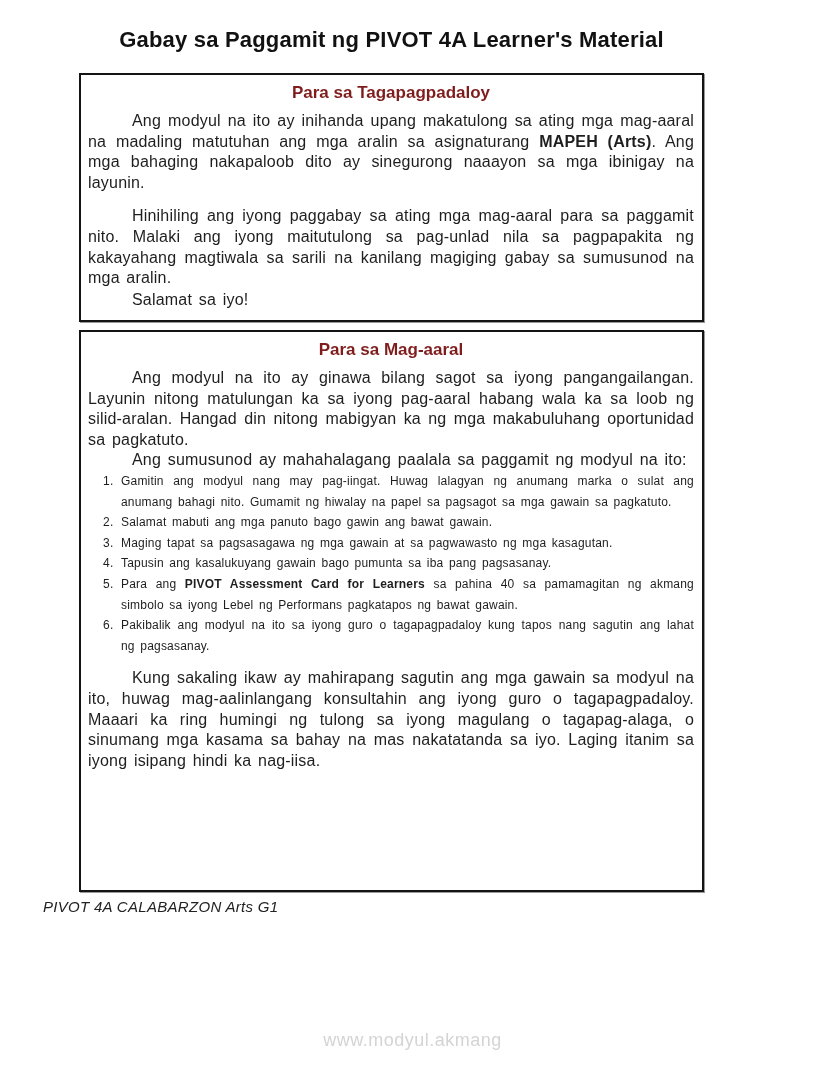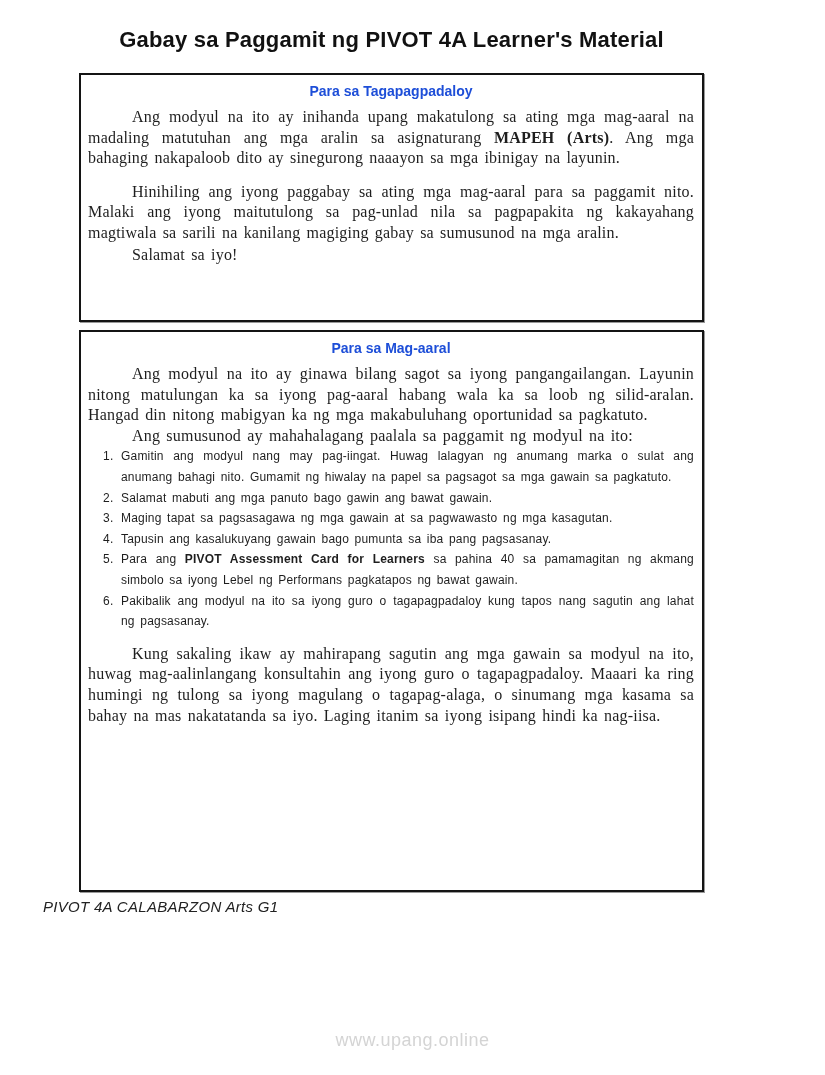--- a/index.html
+++ b/index.html
@@ -37,31 +37,30 @@
     margin-top:20px;
     height:249px;
   }
   .box2{
     margin-top:8px;
     height:562px;
   }
   .box-heading{
     margin:0 0 8px 0;
     text-align:center;
-    font-size:14px;
+    font-size:17px;
     font-weight:bold;
-    color:#1d4ed8;
+    color:#7f1d1d;
   }
   .para{
     margin:0;
     font-size:16px;
     line-height:20.6px;
     letter-spacing:0.2px;
     word-spacing:2px;
-    font-family:Liberation Serif, serif;
   }
   .indent{ text-indent:44px; }
   .justify{ text-align:justify; }
   .mb{ margin-bottom:13px; }
   .mb-sm{ margin-bottom:1px; }
   .gap-top{ margin-top:12px; }
   ol.instructions{
     margin:0;
     padding:0 0 0 31px;
     font-size:12px;
@@ -121,15 +120,15 @@
         <li class="justify"><span>Para ang </span><span class="b">PIVOT Assessment Card for Learners</span><span> sa pahina 40 sa pamamagitan ng akmang simbolo sa iyong Lebel ng Performans pagkatapos ng bawat gawain.</span></li>
         <li class="justify"><span>Pakibalik ang modyul na ito sa iyong guro o tagapagpadaloy kung tapos nang sagutin ang lahat ng pagsasanay.</span></li>
       </ol>
       <p class="para indent justify gap-top"><span>Kung sakaling ikaw ay mahirapang sagutin ang mga gawain sa modyul na ito, huwag mag-aalinlangang konsultahin ang iyong guro o tagapagpadaloy. Maaari ka ring humingi ng tulong sa iyong magulang o tagapag-alaga, o sinumang mga kasama sa bahay na mas nakatatanda sa iyo. Laging itanim sa iyong isipang hindi ka nag-iisa.</span></p>
     </section>
 
   </div>
 
   <div class="footer">PIVOT 4A CALABARZON Arts G1</div>
 
-  <div class="watermark">www.upang.online</div>
+  <div class="watermark">www.modyul.akmang</div>
 
 </div>
 
 </body></html>

